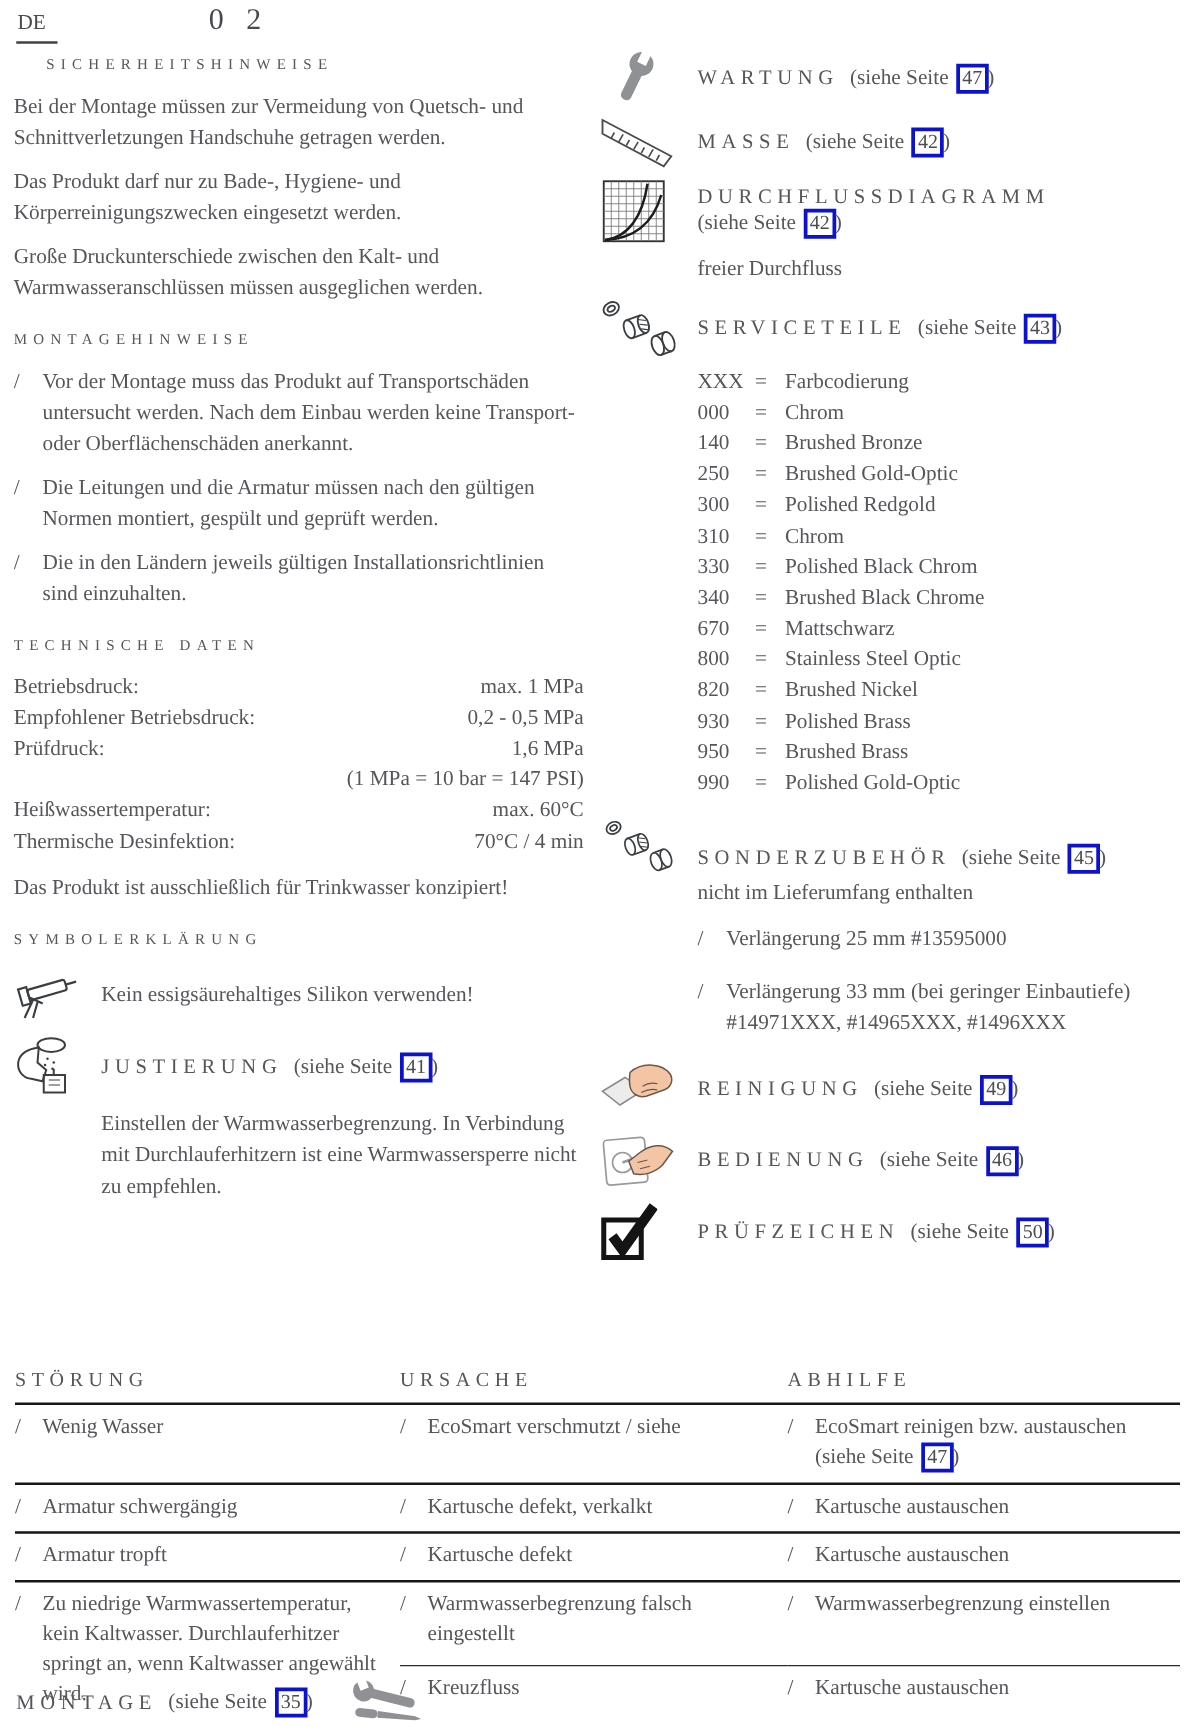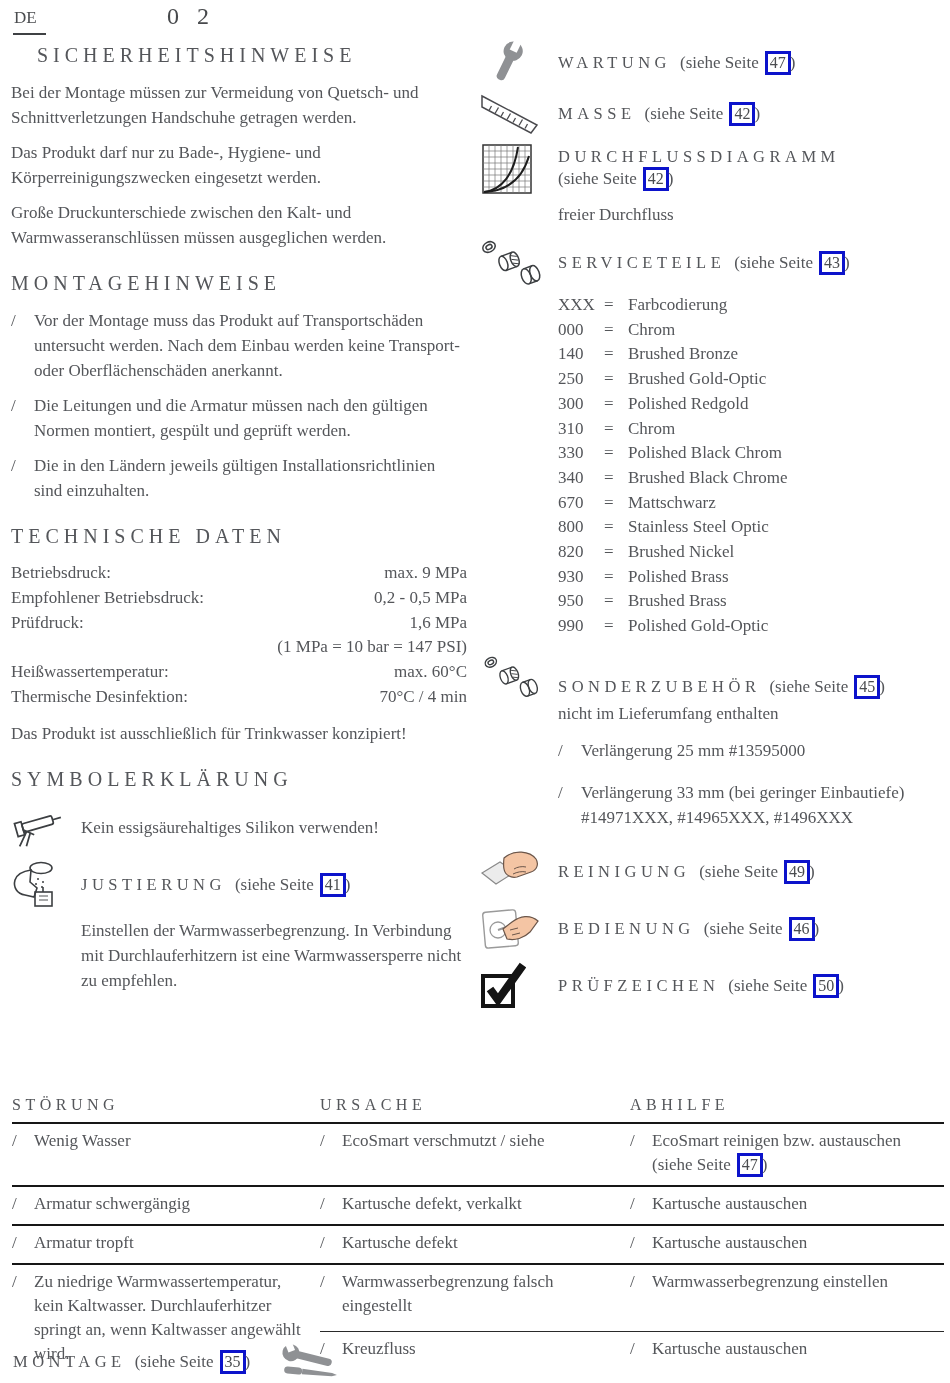--- a/index.html
+++ b/index.html
@@ -5,21 +5,21 @@
   html,body{margin:0;padding:0;background:#fff;}
   .page{position:relative;width:948px;height:1383px;background:#fff;overflow:hidden;
         font-family:Liberation Serif, serif;color:#54565a;font-size:17px;font-weight:300;}
   
   .lang-tab{position:absolute;left:13px;top:8px;font-size:17px;color:#4b4d50;
             border-bottom:2px solid #3f4144;padding:0 9px 5px 1px;}
   .page-num{position:absolute;left:167px;top:3px;font-size:24px;letter-spacing:6px;color:#47494c;}
   
   .col-left{position:absolute;left:11px;top:44px;width:456px;}
   .col-right{position:absolute;left:480px;top:40px;width:464px;}
-  h2{font-size:20px;font-weight:400;letter-spacing:5px;color:#54565a;margin:0 0 13px 0;}
+  h2{font-size:12px;font-weight:400;letter-spacing:5px;color:#54565a;margin:0 0 13px 0;}
   .indent{margin-left:26px;}
   p.body{margin:0 0 10px 0;line-height:25px;}
   section{margin-bottom:22px;}
   .bullet{display:flex;line-height:25px;margin-bottom:10px;}
   .slash{flex:0 0 23px;}
   
   .trow{display:flex;line-height:24.8px;}
   .tval{margin-left:auto;text-align:right;}
   .technote{margin:11px 0 0 0;line-height:25px;}
   
@@ -86,21 +86,21 @@
       <div class="bullet">
         <span class="slash">/</span>
         <span>Die in den Ländern jeweils gültigen Installationsrichtlinien sind einzuhalten.</span>
       </div>
     </section>
 
     <section>
       <h2>TECHNISCHE DATEN</h2>
       <div class="trow">
         <span class="tlabel">Betriebsdruck:</span>
-        <span class="tval">max. 9 MPa</span>
+        <span class="tval">max. 1 MPa</span>
       </div>
       <div class="trow">
         <span class="tlabel">Empfohlener Betriebsdruck:</span>
         <span class="tval">0,2 - 0,5 MPa</span>
       </div>
       <div class="trow">
         <span class="tlabel">Prüfdruck:</span>
         <span class="tval">1,6 MPa</span>
       </div>
       <div class="trow">

